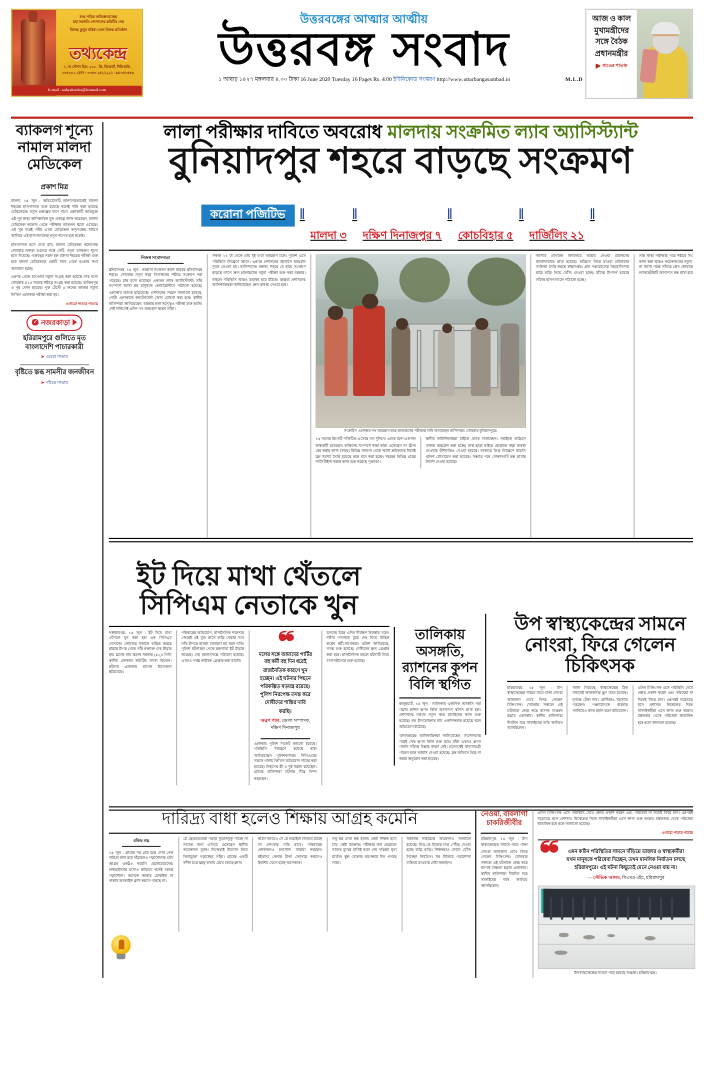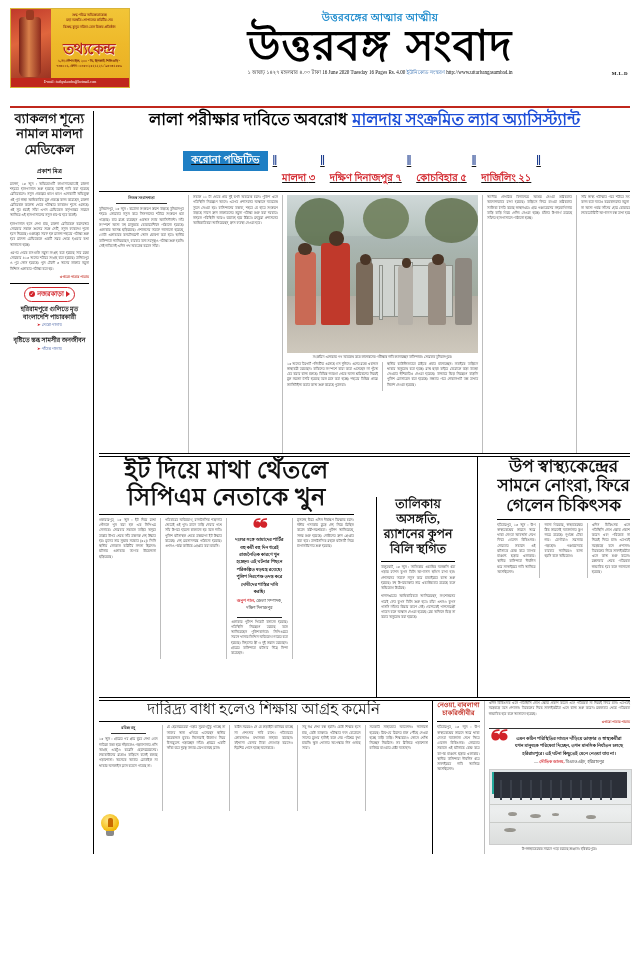--- a/index.html
+++ b/index.html
@@ -58,21 +58,21 @@
   .col-main{flex:1;padding-left:5px;box-sizing:border-box;}
 
   .rail-head{font-size:13px;font-weight:bold;text-align:center;line-height:1.18;margin-bottom:2px;}
   .rail-byline{font-size:6px;font-weight:bold;text-align:center;border-bottom:1px solid #333;
       display:inline-block;margin:0 auto 3px auto;padding-bottom:1px;}
   .rail-byline-wrap{text-align:center;}
 
   
   .kicker{display:flex;align-items:baseline;justify-content:center;gap:5px;font-size:16.5px;font-weight:bold;line-height:1.1;white-space:nowrap;}
   .kicker .k-black{color:#000;}
-  .kicker .k-red{color:#1d4ed8;text-decoration:underline;}
+  .kicker .k-red{color:#4d7c0f;}
   .lead-head{font-size:33px;font-weight:bold;text-align:center;line-height:1.05;margin-top:1px;letter-spacing:0.4px;}
 
   .corona-bar{display:flex;align-items:center;justify-content:center;gap:0;margin-top:5px;font-size:10px;font-weight:bold;text-decoration:underline;}
   .cbadge{background:#1f7fc4;color:#fff;padding:1px 8px 2px 8px;font-size:10.5px;font-weight:bold;}
   .cpipe{color:#1f3f8f;font-size:14px;padding:0 5px;line-height:1;}
   .citem{color:#d2232a;font-size:10px;white-space:nowrap;margin-top:36px;}
 
   .hr-thin{height:1px;background:#000;margin:4px 0 3px 0;}
 
   
@@ -165,20 +165,38 @@
         <span>উত্তরবঙ্গ</span><span class="gap"></span><span>সংবাদ</span>
       </div>
       <div class="dateline">
         <span>১ আষাঢ় ১৪২৭ মঙ্গলবার ৪.০০ টাকা 16 June 2020 Tuesday 16 Pages Rs. 4.00</span>
         <span class="blue">ইউনিকোড সংস্করণ</span>
         <span>http://www.uttarbangasambad.in</span>
       </div>
       <div class="mld">M.L.D</div>
     </div>
 
+    <div class="ad-right">
+      <div class="txtcol">
+        <div>আজ ও কাল</div>
+        <div>মুখ্যমন্ত্রীদের</div>
+        <div>সঙ্গে বৈঠক</div>
+        <div>প্রধানমন্ত্রীর</div>
+        <div style="font-size:4.2px;margin-top:3px;color:#c0271c;">
+          <span class="redarrow"></span><span>সাতের পাতায়</span>
+        </div>
+      </div>
+      <div class="pic">
+        <div class="pm-body"></div>
+        <div class="pm-scarf"></div>
+        <div class="pm-head"></div>
+        <div class="pm-beard"></div>
+        <div class="pm-hair"></div>
+      </div>
+    </div>
   </div>
 
   <div class="rule-red"></div>
 
   <div class="body-wrap">
 
     <div class="col-left-rail">
       <div class="rail-head">ব্যাকলগ শূন্যে নামাল মালদা মেডিকেল</div>
       <div class="rail-byline-wrap">
         <div class="rail-byline">প্রকাশ মিত্র</div>
@@ -207,20 +225,21 @@
         </div>
       </div>
     </div>
 
     <div class="col-main">
 
       <div class="kicker">
         <span class="k-black">লালা পরীক্ষার দাবিতে অবরোধ</span>
         <span class="k-red">মালদায় সংক্রমিত ল্যাব অ্যাসিস্ট্যান্ট</span>
       </div>
+      <div class="lead-head">বুনিয়াদপুর শহরে বাড়ছে সংক্রমণ</div>
 
       <div class="corona-bar">
         <span class="cbadge">করোনা পজিটিভ</span>
         <span class="cpipe">‖</span>
         <span class="citem"><span>মালদা</span> <span>৩</span></span>
         <span class="cpipe">‖</span>
         <span class="citem"><span>দক্ষিণ দিনাজপুর</span> <span>৭</span></span>
         <span class="cpipe">‖</span>
         <span class="citem"><span>কোচবিহার</span> <span>৫</span></span>
         <span class="cpipe">‖</span>
@@ -278,21 +297,21 @@
         <div class="tcol sep" style="flex:0 0 16%;">
           <p class="ptext">জাতীয় প্রাথমিক বিদ্যালয়ে আশ্রয় নেওয়া শ্রমিকদের আলাদাভাবে রাখা হয়েছে। বাড়িতে ফিরে যাওয়া শ্রমিকদের তালিকা তৈরি করছে স্বাস্থ্যদপ্তর। গ্রাম পঞ্চায়েতের সহযোগিতায় বাড়ি বাড়ি গিয়ে খোঁজ নেওয়া হচ্ছে। যাঁদের উপসর্গ রয়েছে তাঁদের হাসপাতালে পাঠানো হচ্ছে।</p>
         </div>
         <div class="tcol sep" style="flex:0 0 16%;">
           <p class="ptext">তাঁর স্বাস্থ্য পরীক্ষার পরে শরীরে সংক্রমণ ধরা পড়ে। তাঁর সঙ্গে কাজ করা আরও কয়েকজনের নমুনা সংগ্রহ করা হয়েছে। রিপোর্ট না আসা পর্যন্ত তাঁদের হোম কোয়ারেন্টিনে থাকতে বলা হয়েছে। ল্যাবরেটরিটি আপাতত বন্ধ রাখা হয়েছে বলে জানা গিয়েছে।</p>
         </div>
       </div>
 
       <div class="hr-dbl"></div>
 
-      <div style="display:flex;gap:22px;height:240px;overflow:hidden;">
+      <div style="display:flex;gap:4px;height:240px;overflow:hidden;align-items:center;">
 
         <div style="flex:0 0 48%;min-width:0;">
           <div class="sec-head-xl">ইট দিয়ে মাথা থেঁতলে সিপিএম নেতাকে খুন</div>
           <div class="hr-thin"></div>
           <div class="cols">
             <div class="tcol">
               <p class="ptext">গঙ্গারামপুর, ১৫ জুন : ইট দিয়ে মাথা থেঁতলে খুন করা হল এক সিপিএম নেতাকে। সোমবার সকালে বাড়ির অদূরে রাস্তার উপর থেকে তাঁর রক্তাক্ত দেহ উদ্ধার হয়। মৃতের নাম সুভাষ সরকার (৫২)। তিনি স্থানীয় লোকাল কমিটির সদস্য ছিলেন। ঘটনায় এলাকায় ব্যাপক উত্তেজনা ছড়িয়েছে।</p>
             </div>
             <div class="tcol sep">
               <p class="ptext">পরিবারের অভিযোগ, রাজনৈতিক শত্রুতার জেরেই এই খুন। রাতে বাড়ি ফেরার পথে তাঁর উপরে হামলা চালানো হয় বলে দাবি। পুলিশ ঘটনাস্থল থেকে রক্তমাখা ইট উদ্ধার করেছে। দেহ ময়নাতদন্তে পাঠানো হয়েছে। এখনও পর্যন্ত কাউকে গ্রেপ্তার করা যায়নি।</p>

